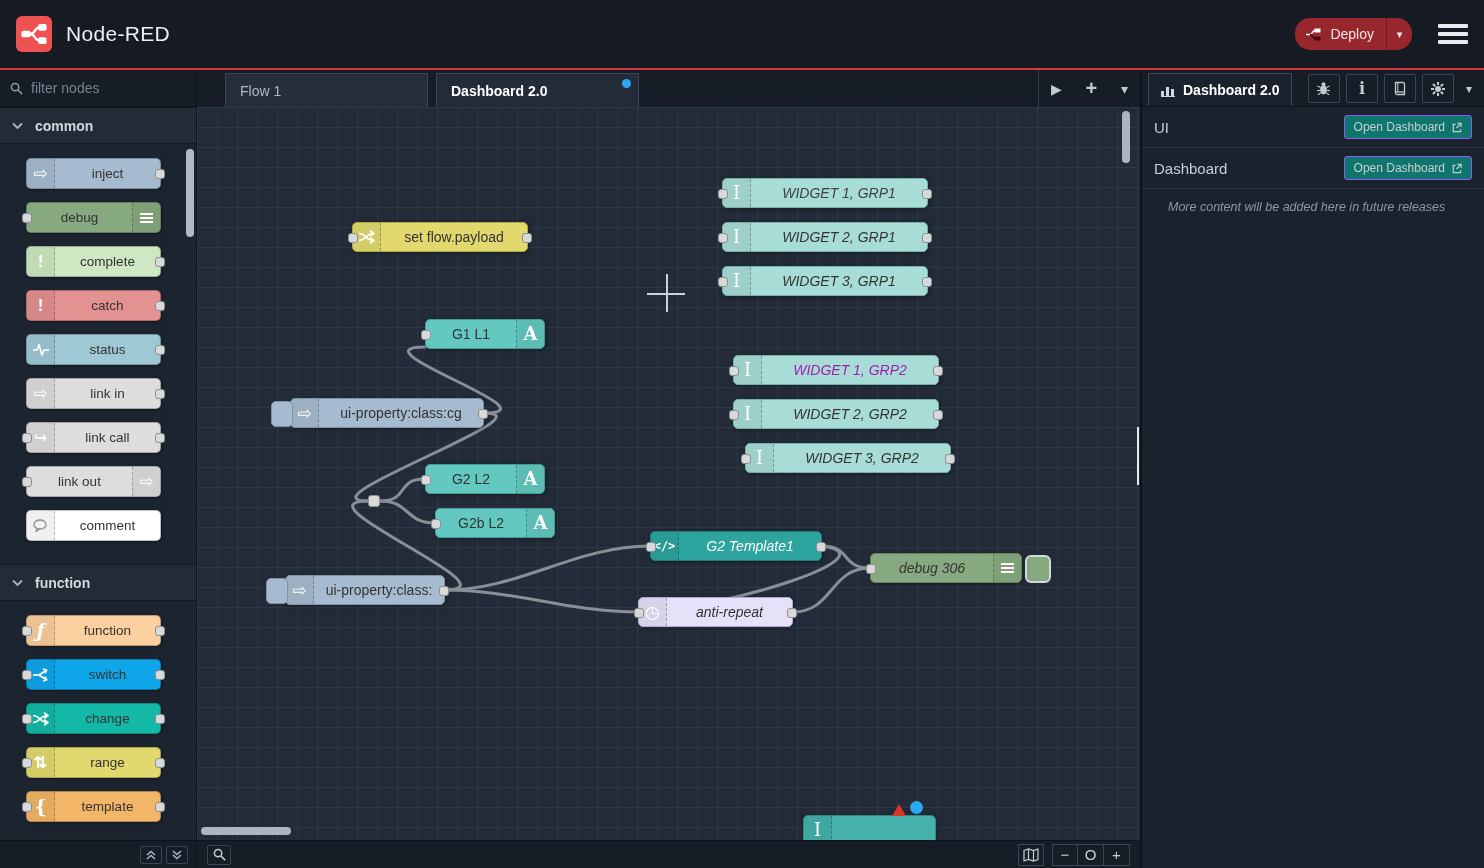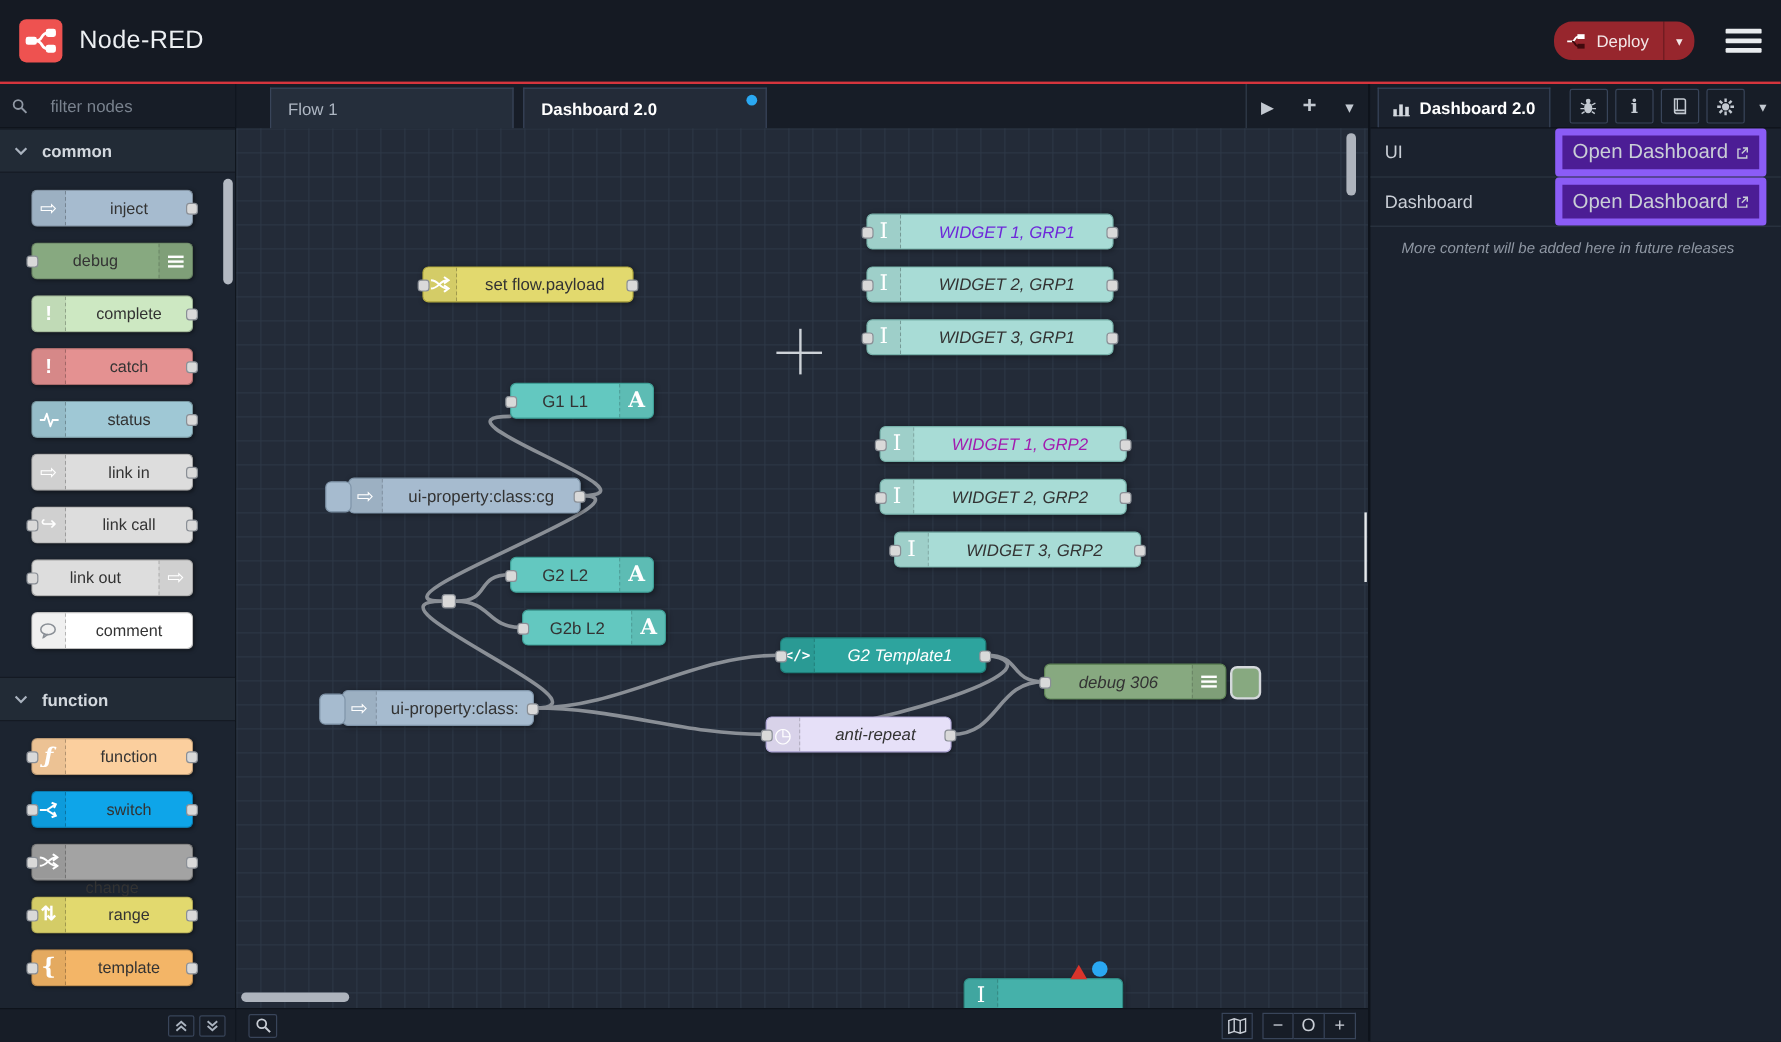--- a/index.html
+++ b/index.html
@@ -22,21 +22,21 @@
   #hamburger { width:30px; margin-left:26px; cursor:pointer; }
   #hamburger div { height:4px; background:#e8ebee; border-radius:1px; margin:4px 0; }
 
   
   #main { flex:1; display:flex; min-height:0; }
 
   
   #palette { width:197px; background:#1c2430; border-right:1px solid #0e131b;
              display:flex; flex-direction:column; }
   #filter-row { height:37px; background:#171d27; border-bottom:1px solid #0e131b;
-                display:flex; align-items:center; padding:0 10px; gap:19px; flex:0 0 37px;}
+                display:flex; align-items:center; padding:0 10px; gap:8px; flex:0 0 37px;}
   #filter-text { color:#79828e; font-size:14px; }
   #palette-scroll { flex:1; position:relative; overflow:hidden; }
   .cat-header { height:37px; background:#222b36; border-top:1px solid #141a23;
                 border-bottom:1px solid #141a23; display:flex; align-items:center;
                 padding-left:12px; gap:12px; }
   .cat-header .cat-label { color:#d3d8de; font-weight:bold; font-size:14px; }
   .cat-items { position:relative; padding:14px 0 10px 26px; }
   .pal-item { position:relative; width:135px; height:31px; border-radius:5px;
               margin-bottom:13px; display:flex; box-shadow:1px 1px 3px rgba(0,0,0,.35);
               cursor:grab; }
@@ -125,22 +125,22 @@
             font-weight:bold; font-size:14px; cursor:pointer; flex:0 0 auto; }
   #sb-tools { flex:1; display:flex; align-items:center; justify-content:flex-end;
               gap:6px; padding-bottom:3px; }
   .sb-tool { width:32px; height:29px; border:1px solid #39455a; border-radius:2px;
              display:flex; align-items:center; justify-content:center; color:#c3c9d1;
              cursor:pointer; }
   #sb-caret { color:#c3c9d1; font-size:12px; padding:0 6px; cursor:pointer; }
   .sb-row { height:41px; border-bottom:1px solid #2c3642; display:flex;
             align-items:center; padding:0 12px; }
   .sb-row-label { color:#c9ced6; font-size:15px; flex:1; }
-  .open-dash-btn { border:6px solid #8b5cf6; border-radius:3px; background:#4c1d95;
-                   color:#c9ced6; font-size:17px; padding:4px 9px; display:flex;
+  .open-dash-btn { border:1px solid #8b5cf6; border-radius:3px; background:#0f766e;
+                   color:#c9ced6; font-size:12px; padding:4px 9px; display:flex;
                    align-items:center; gap:6px; cursor:pointer; }
   #sb-note { padding:11px 12px; color:#8f97a3; font-size:12.5px; font-style:italic;margin-left:14px; }
 
   .info-i { font-family:"DejaVu Serif", serif; font-weight:bold; font-size:16px; }
   svg { display:block; }
 </style>
 </head>
 <body>
 
 <div id="app">
@@ -302,21 +302,21 @@
                       <path d="M6,7 L13,11.5"></path>
                       <polyline points="10,1 13.5,2.3 12,5.3"></polyline>
                       <polyline points="10,13 13.5,11.7 12,8.7"></polyline>
                     </g>
                   </svg>
                 </div>
                 <div class="pal-label">switch</div>
                 <div class="port out"></div>
                 <div class="port in"></div>
               </div>
-              <div class="pal-item" style="background: #a3a3a3; border: 1px solid rgba(0, 0, 0, 0.25); flex-direction: column;">
+              <div class="pal-item" style="background: #14b8a6; border: 1px solid rgba(0, 0, 0, 0.25);">
                 <div class="icon-region left">
                   <svg width="16" height="14" viewBox="0 0 16 14">
                     <g stroke="#fff" stroke-width="1.7" fill="none">
                       <path d="M0,3.5 C7,3.5 7,10.5 14,10.5"></path>
                       <path d="M0,10.5 C7,10.5 7,3.5 14,3.5"></path>
                       <polyline points="11,0.8 14.8,3.5 11,6.2"></polyline>
                       <polyline points="11,7.8 14.8,10.5 11,13.2"></polyline>
                     </g>
                   </svg>
                 </div>
@@ -403,21 +403,21 @@
                 </svg>
               </div>
               <div class="node-label" style="color:#333">set flow.payload</div>
               <div class="port out"></div>
               <div class="port in"></div>
             </div>
             <div class="node" style="left: 525px; top: 71px; width: 206px; background: rgb(168, 220, 214); border: 1px solid rgb(120, 177, 170);">
               <div class="icon-region left">
                 <span class="gicon serif" style="font-size:18px">I</span>
               </div>
-              <div class="node-label it" style="color:#6d28d9">WIDGET 1, GRP1</div>
+              <div class="node-label it" style="color:#404040">WIDGET 1, GRP1</div>
               <div class="port out"></div>
               <div class="port in"></div>
             </div>
             <div class="node" style="left: 525px; top: 115px; width: 206px; background: rgb(168, 220, 214); border: 1px solid rgb(120, 177, 170);">
               <div class="icon-region left">
                 <span class="gicon serif" style="font-size:18px">I</span>
               </div>
               <div class="node-label it" style="color:#333">WIDGET 2, GRP1</div>
               <div class="port out"></div>
               <div class="port in"></div>

